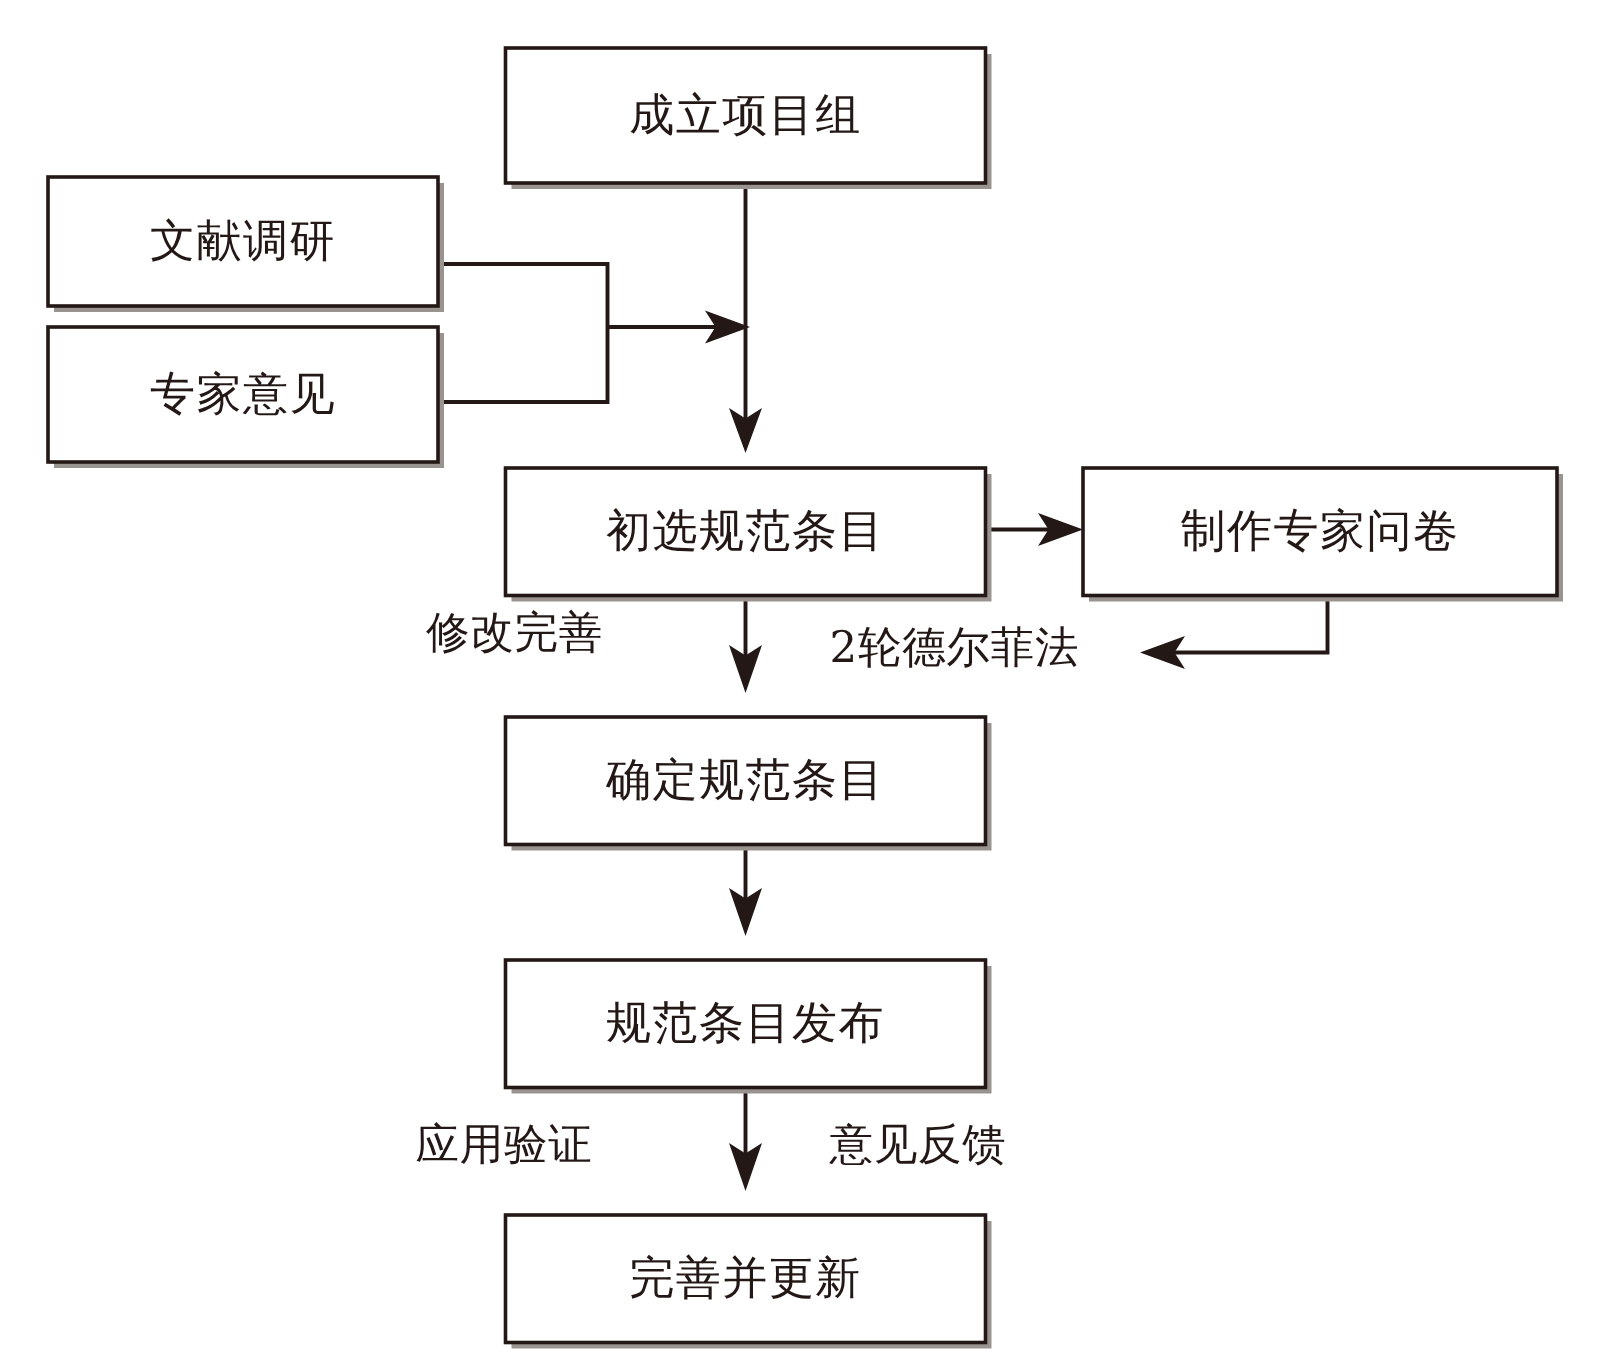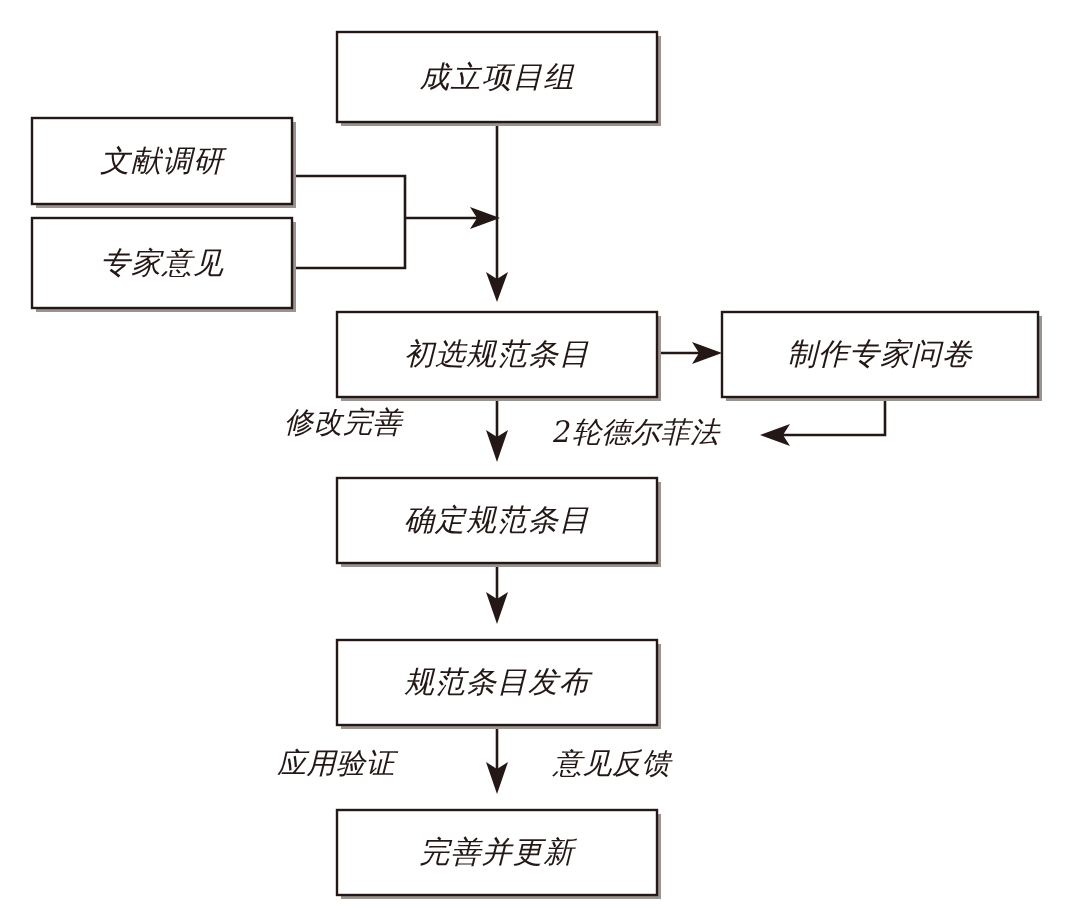--- a/index.html
+++ b/index.html
@@ -10,21 +10,20 @@
   body {
     width: 1068px;
     height: 908px;
     font-family: "DejaVu Serif", "Liberation Serif", serif;
     overflow: hidden;
   }
   #flowchart-root {
     position: relative;
     width: 1068px;
     height: 908px;
-    font-style: italic;
   }
   svg.chart-canvas {
     position: absolute;
     top: 0;
     left: 0;
     width: 1068px;
     height: 908px;
   }
   .node-box {
     fill: #ffffff;

